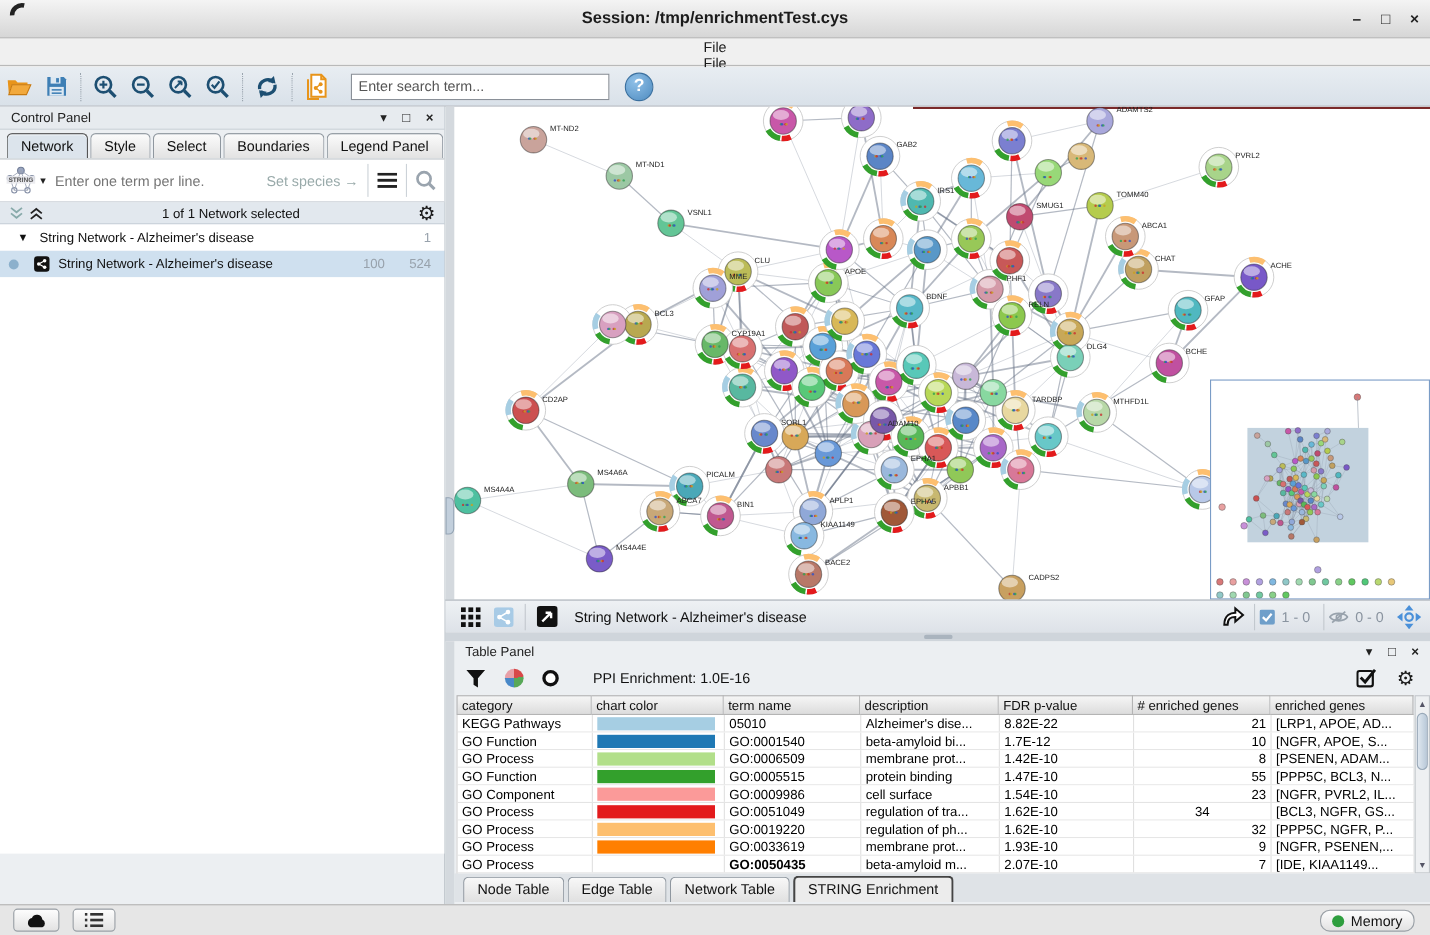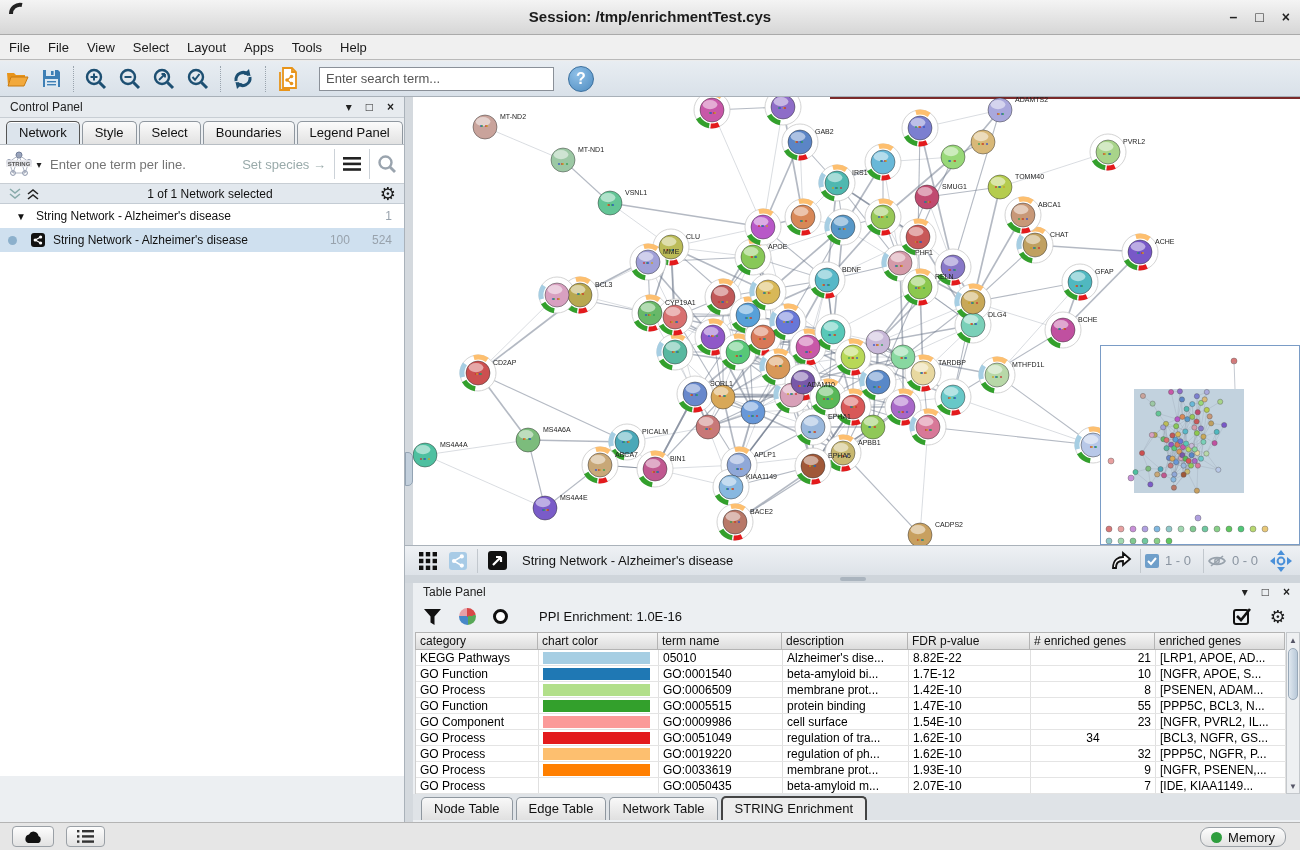--- a/index.html
+++ b/index.html
@@ -12,21 +12,21 @@
     background:linear-gradient(#f4f4f4,#d6d6d6); border-bottom:1px solid #aaa; }
   .titlebar .title { position:absolute; left:0; right:0; top:8px; text-align:center;
     font-size:15px; font-weight:bold; color:#1b1b1b; }
   .win-btns { position:absolute; right:10px; top:8px; display:flex; gap:18px;
     font-size:14px; color:#222; font-weight:bold; }
   .win-btns span { cursor:default; line-height:18px; }
   .app-glyph { position:absolute; left:8px; top:2px; }
 
   
   .menubar { position:absolute; left:0; top:35px; width:1300px; height:25px;
-    background:#f0f0f0; border-bottom:1px solid #b9b9b9; display:flex; align-items:center; }
+    background:#f0f0f0; border-bottom:1px solid #b9b9b9; display:flex; align-items:center;flex-direction:column; }
   .menubar .mi { padding:0 9px; font-size:13px; color:#1a1a1a; }
 
   
   .toolbar { position:absolute; left:0; top:61px; width:1300px; height:36px;
     background:linear-gradient(#e8edf2,#d9e1e9); border-bottom:1px solid #a8b0b8;
     display:flex; align-items:center; }
   .tb-btn { width:34px; height:30px; display:flex; align-items:center; justify-content:center; }
   .tb-sep { width:1px; height:26px; margin:0 5px;
     border-left:1px dotted #9aa4ae; }
   .search-box { width:235px; height:24px; margin-left:14px; border:1px solid #8a9098;
@@ -2049,21 +2049,21 @@
             </div>
             <div class="etd" style="width: 124px;">GO:0033619</div>
             <div class="etd" style="width: 126px;">membrane prot...</div>
             <div class="etd" style="width: 122px;">1.93E-10</div>
             <div class="etd" style="width: 125px; text-align: right;">9</div>
             <div class="etd" style="width: 130px;">[NGFR, PSENEN,...</div>
           </div>
           <div class="etr">
             <div class="etd" style="width: 123px;">GO Process</div>
             <div class="etd" style="width: 120px;"></div>
-            <div class="etd" style="width: 124px;">GO:0050435</div>
+            <div class="etd" style="width: 124px; font-weight: bold;">GO:0050435</div>
             <div class="etd" style="width: 126px;">beta-amyloid m...</div>
             <div class="etd" style="width: 122px;">2.07E-10</div>
             <div class="etd" style="width: 125px; text-align: right;">7</div>
             <div class="etd" style="width: 130px;">[IDE, KIAA1149...</div>
           </div>
         </div>
     </div>
     <div class="vsb">
       <div class="arr">▲</div>
       <div class="thumb"></div>

